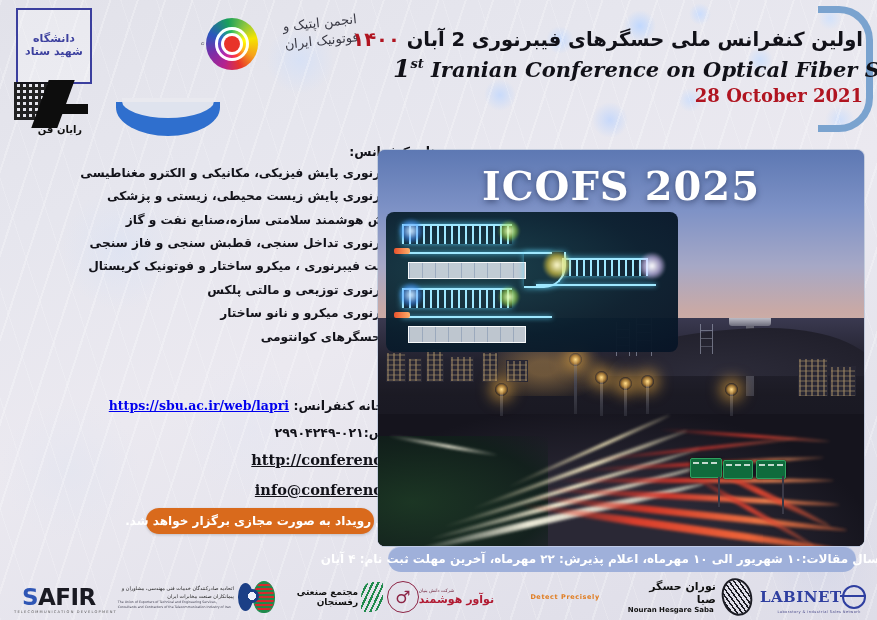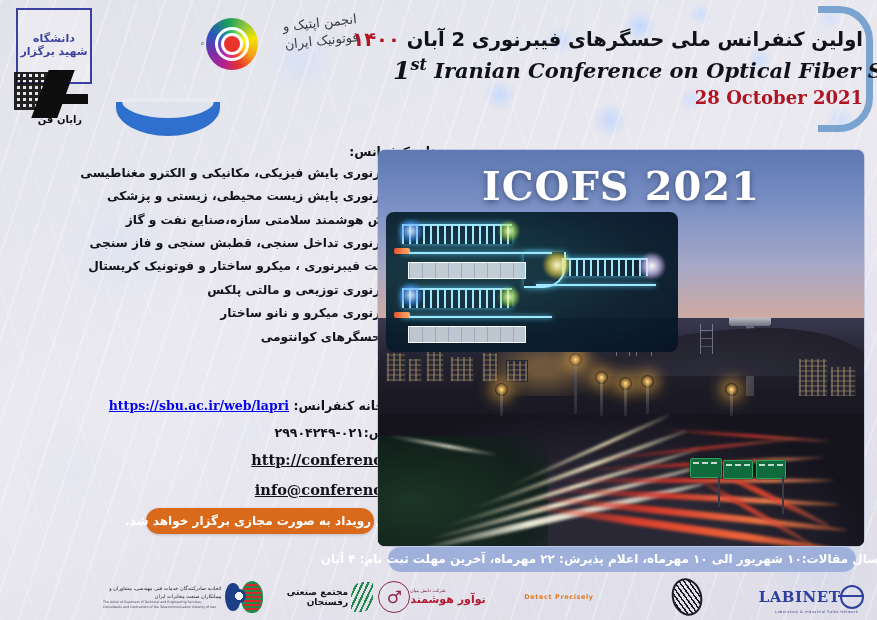--- a/index.html
+++ b/index.html
@@ -44,21 +44,21 @@
     position:absolute;left:16px;top:8px;width:72px;height:72px;
     border:2.5px solid #3b3f9e;background:rgba(255,255,255,.25);
     display:flex;align-items:center;justify-content:center;
   }
   .sbu-logo .cal{
     font-family:"DejaVu Sans","Liberation Sans",sans-serif;
     color:#3b3f9e;font-size:11px;font-weight:bold;line-height:1.15;
     text-align:center;letter-spacing:-.5px;
   }
 
-  .rayanfan{position:absolute;left:10px;top:70px;width:100px;height:58px;}
+  .rayanfan{position:absolute;left:10px;top:80px;width:100px;height:58px;}
   .rayanfan .qr{
     position:absolute;left:4px;top:2px;width:38px;height:38px;
     background:
       repeating-linear-gradient(0deg,#111 0 3px,transparent 3px 6px),
       repeating-linear-gradient(90deg,#111 0 3px,transparent 3px 6px);
     background-color:transparent;opacity:.92;
   }
   .rayanfan .slash{
     position:absolute;left:30px;top:0px;width:26px;height:48px;background:#0d0d0d;
     transform:skewX(-20deg);
@@ -138,21 +138,21 @@
     direction:rtl;white-space:nowrap;
   }
   .fa-title .year{color:#b01420;}
   .en-title{
     direction:ltr;text-align:right;margin-top:2px;
     font-family:"DejaVu Serif","Liberation Serif",serif;
     font-weight:bold;font-style:italic;font-size:21px;color:#111118;
     white-space:nowrap;
   }
   .en-title .ord{font-size:25px;}
-  .en-title .ord sup{font-size:16px;}
+  .en-title .ord sup{font-size:13px;}
   .en-date{
     direction:ltr;text-align:right;margin-top:2px;
     font-family:"DejaVu Serif","Liberation Serif",serif;
     font-weight:bold;font-size:18px;color:#b01420;
   }
   .bracket{
     position:absolute;right:4px;top:6px;width:48px;height:112px;
     border:7px solid #7aa3cf;border-left:none;
     border-radius:0 34px 34px 0;
   }
@@ -390,21 +390,21 @@
 </style>
 </head>
 <body>
 
 <div class="poster">
   <div class="bg-streaks"></div>
 
   <div class="logo-strip">
 
     <div class="sbu-logo">
-      <div class="cal">دانشگاه شهید برگزار</div>
+      <div class="cal">دانشگاه شهید ستاد</div>
     </div>
 
     <div class="rayanfan">
       <div class="qr"></div>
       <div class="slash"></div>
       <div class="bar"></div>
       <div class="nm">رایان فن</div>
     </div>
 
 
@@ -604,37 +604,41 @@
       <div class="glow" style="left:12px;top:6px;width:26px;height:26px;background:radial-gradient(circle,#cfeaff,rgba(60,140,255,.5) 45%,transparent 72%);"></div>
       <div class="glow" style="left:12px;top:70px;width:26px;height:26px;background:radial-gradient(circle,#cfeaff,rgba(60,140,255,.5) 45%,transparent 72%);"></div>
       <div class="glow" style="left:112px;top:8px;width:22px;height:22px;background:radial-gradient(circle,#eaffc2,rgba(160,220,60,.55) 45%,transparent 72%);"></div>
       <div class="glow" style="left:112px;top:74px;width:22px;height:22px;background:radial-gradient(circle,#eaffc2,rgba(160,220,60,.55) 45%,transparent 72%);"></div>
       <div class="glow" style="left:156px;top:38px;width:30px;height:30px;background:radial-gradient(circle,#fffbd0,rgba(250,220,60,.6) 42%,transparent 70%);"></div>
       <div class="glow" style="left:252px;top:40px;width:28px;height:28px;background:radial-gradient(circle,#ffffff,rgba(220,200,255,.65) 42%,transparent 72%);"></div>
       <div style="position:absolute;left:8px;top:36px;width:16px;height:6px;background:linear-gradient(90deg,#e8522c,#ffb06a);border-radius:2px;"></div>
       <div style="position:absolute;left:8px;top:100px;width:16px;height:6px;background:linear-gradient(90deg,#e8522c,#ffb06a);border-radius:2px;"></div>
     </div>
 
-    <div class="ci-title">ICOFS 2021</div>
+    <div class="ci-title">ICOFS 2025</div>
   </div>
 
   <div class="date-bar">
     <span>زمان ارسال مقالات:۱۰ شهریور الی ۱۰ مهرماه، اعلام پذیرش: ۲۲ مهرماه، آخرین مهلت ثبت نام: ۴ آبان</span>
   </div>
 
   <div class="sponsors">
 
     <div class="sp sp-labinet">
       <span class="mark"></span>
       <span class="nm">LABINET</span>
       <span class="sub">Laboratory &amp; Industrial Sales Network</span>
     </div>
 
     <div class="sp sp-nouran">
       <span class="coil"></span>
+      <span class="wrap">
+        <span class="fa">نوران حسگر صبا</span>
+        <span class="en">Nouran Hesgare Saba</span>
+      </span>
     </div>
 
     <div class="sp sp-teksan">
       <span class="sub">Detect Precisely</span>
     </div>
 
     <div class="sp sp-noavar">
       <span class="wrap">
         <span class="t1">شرکت دانش بنیان</span>
         <span class="t2">نوآور هوشمند</span>
@@ -651,14 +655,18 @@
     </div>
 
     <div class="sp sp-etehadieh">
       <span class="circ"></span>
       <span class="wrap">
         <span class="t1">اتحادیه صادرکنندگان خدمات فنی مهندسی، مشاوران و پیمانکاران صنعت مخابرات ایران</span>
         <span class="t2">The Union of Exporters of Technical and Engineering Services, Consultants and Contractors of the Telecommunication Industry of Iran</span>
       </span>
     </div>
 
+    <div class="sp sp-safir">
+      <span class="nm"><span class="b">S</span><span>AFIR</span></span>
+      <span class="sub">TELECOMMUNICATION DEVELOPMENT</span>
+    </div>
   </div>
 </div>
 
 </body></html>

